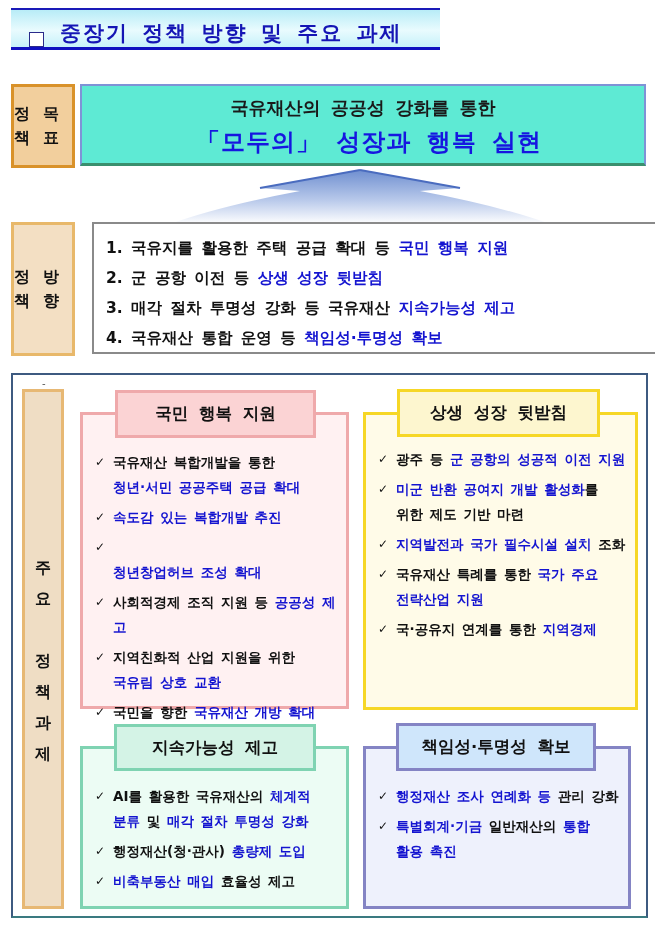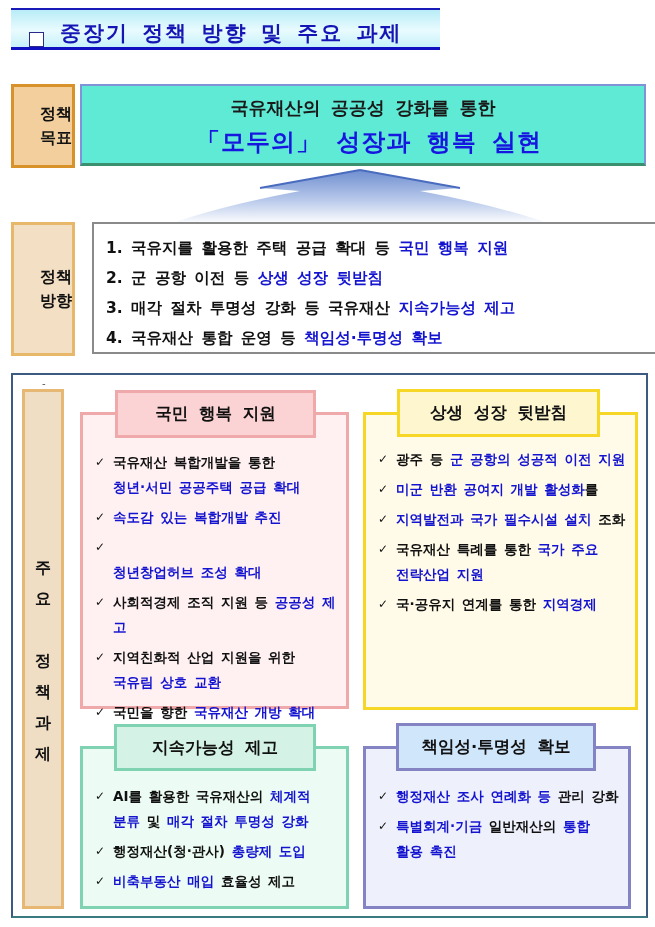--- a/index.html
+++ b/index.html
@@ -18,21 +18,21 @@
   .title-bar .sq {
     width: 15px; height: 15px; border: 1.5px solid #2a2a8a; background: #fff; margin-right: 16px;
   }
   .title-bar .t {
     font-weight: bold; font-size: 21px; color: #1515b5; letter-spacing: 2px; word-spacing: 4px;
   }
 
   
   .side-label {
     border: 3px solid #d9922a; background: #f2cf9d;
-    display: flex; flex-direction: column; align-items: flex-end; justify-content: center;
+    display: flex; flex-direction: row; align-items: center; justify-content: center;
     font-weight: bold; font-size: 16px; line-height: 24px; color: #111;
   }
   .side-label.light { background: #f3dfc3; border-color: #e8b86a; }
 
   
   .goal-box {
     left: 80px; top: 84px; width: 566px; height: 82px;
     background: #5eead4; border: 2px solid #7f93d6; border-bottom: 3px solid #3a8f6e;
     text-align: center;
   }
@@ -199,20 +199,24 @@
         <div class="ci">
           <span class="chk">✓</span>
           <span class="txt"><span>광주 등 </span><span class="blue">군 공항의 성공적 이전 지원</span></span>
         </div>
       </div>
       <div style="margin-bottom: 5px;">
         <div class="ci">
           <span class="chk">✓</span>
           <span class="txt"><span class="blue">미군 반환 공여지 개발 활성화</span><span>를</span></span>
         </div>
+        <div class="ci">
+          <span class="chk"></span>
+          <span class="txt"><span>위한 제도 기반 마련</span></span>
+        </div>
       </div>
       <div style="margin-bottom: 5px;">
         <div class="ci">
           <span class="chk">✓</span>
           <span class="txt"><span class="blue">지역발전과 국가 필수시설 설치</span><span> 조화</span></span>
         </div>
       </div>
       <div style="margin-bottom: 5px;">
         <div class="ci">
           <span class="chk">✓</span>

